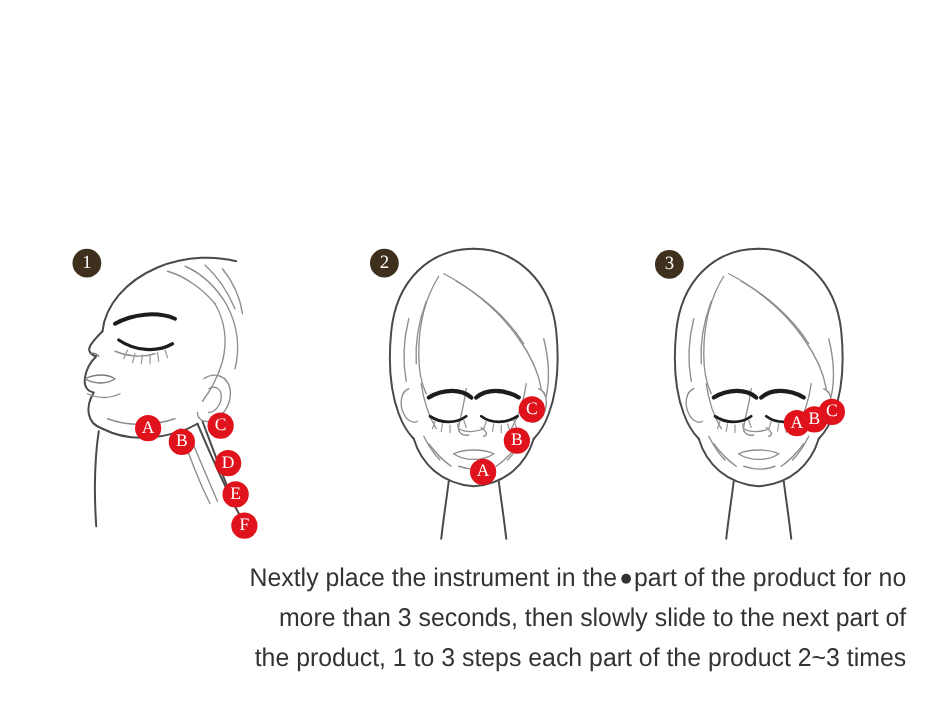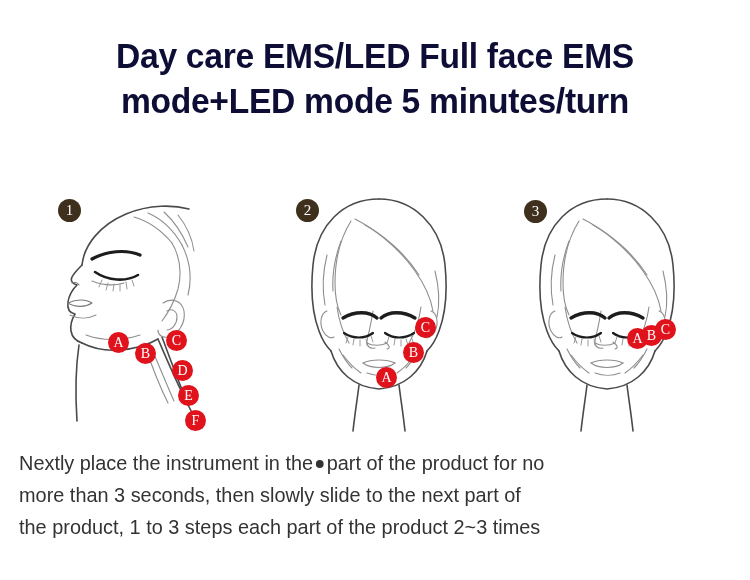--- a/index.html
+++ b/index.html
@@ -97,24 +97,24 @@
     font-family: "Liberation Serif", serif;
     font-size: 14px;
     line-height: 21px;
     text-align: center;
     font-weight: normal;
   }
 
   
   .footer-block {
     position: absolute;
-    left: 8px;
+    left: 0;
     top: 447px;
     width: 736px;
-    text-align: left;
+    text-align: right;
   }
   .footer-line {
     display: block;
     color: #333333;
     font-family: "Liberation Sans", sans-serif;
     font-size: 20.5px;
     line-height: 32px;
     white-space: nowrap;
     transform: scaleX(0.97);
   }
@@ -126,24 +126,20 @@
     border-radius: 50%;
     background: #333333;
     margin: 0 3px 2px 3px;
   }
 </style>
 </head>
 <body>
 
 <div class="page">
 
-  <div class="title-block">
-    <span class="title-line">Day care EMS/LED Full face EMS</span>
-    <span class="title-line">mode+LED mode 5 minutes/turn</span>
-  </div>
 
   <div class="panels">
 
     <div class="panel" id="panel-1">
       <svg viewBox="0 0 250 250" xmlns="http://www.w3.org/2000/svg">
         <g fill="none" stroke="#4a4a4a" stroke-width="1.6" stroke-linecap="round" stroke-linejoin="round">
 
           <path d="M60 80 C 62 60, 78 40, 104 29 C 128 19, 152 20, 167 24"></path>
 
           <path d="M60 80 C 56 84, 52 88, 50 92 C 48 96, 51 99, 55 100

